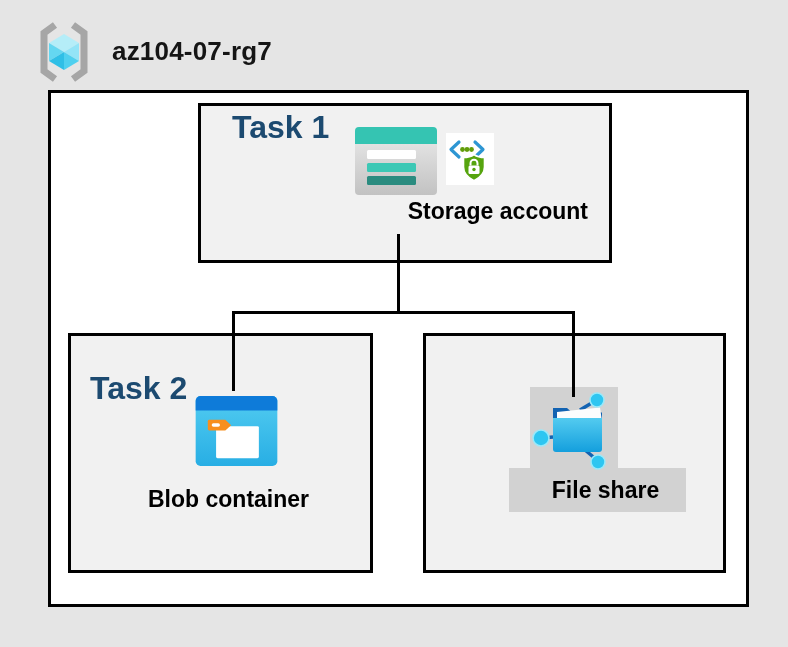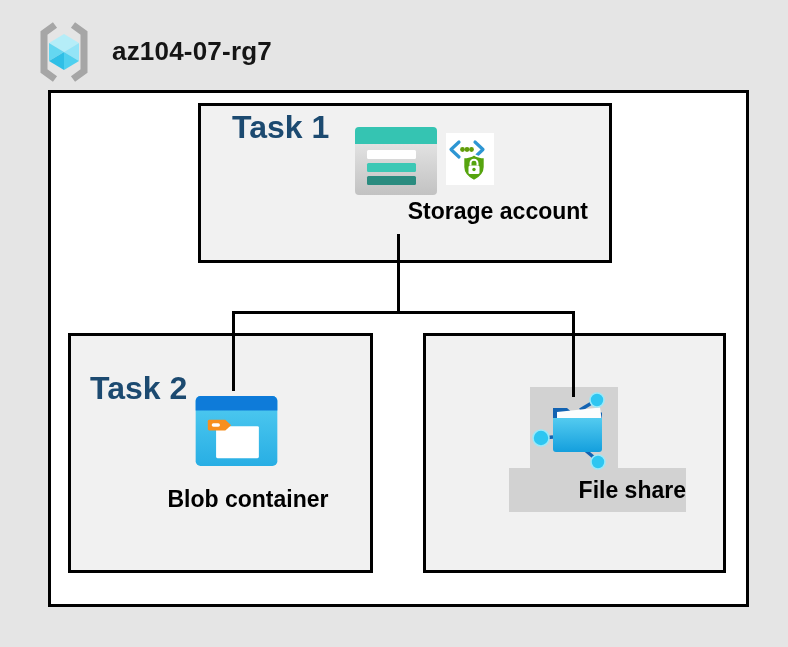--- a/index.html
+++ b/index.html
@@ -24,22 +24,22 @@
   .task-label{
     font-size:32px;font-weight:700;color:#1c4a70;z-index:7;line-height:1.1;
   }
   .t1l{left:232px;top:110px;}
   .t2l{left:90px;top:347px;margin-top:24px;}
   .t3l{left:430px;top:341px;}
   .item-label{
     font-size:23px;font-weight:700;color:#000;z-index:7;line-height:1.15;
   }
   .storage-label{left:198px;top:198px;width:390px;text-align:right;}
-  .blob-label{left:148px;top:486px;width:200px;text-align:center;}
-  .file-label{left:509px;top:477px;width:177px;padding-left:16px;box-sizing:border-box;text-align:right;}
+  .blob-label{left:148px;top:486px;width:200px;text-align:left;}
+  .file-label{left:509px;top:477px;width:177px;padding-left:16px;box-sizing:border-box;text-align:center;}
   .connector{background:#000;z-index:5;}
   .c-v1{left:397px;top:234px;width:3px;height:80px;}
   .c-h1{left:232px;top:311px;width:343px;height:3px;}
   .c-v2{left:232px;top:311px;width:3px;height:80px;}
   .c-v3{left:572px;top:311px;width:3px;height:86px;}
   .gray-hl{background:#d2d2d2;z-index:3;}
   .hl-icon{left:530px;top:387px;width:88px;height:81px;}
   .hl-label{left:509px;top:468px;width:177px;height:44px;}
   .icon{z-index:6;}
   .rg-icon{left:32px;top:20px;}

